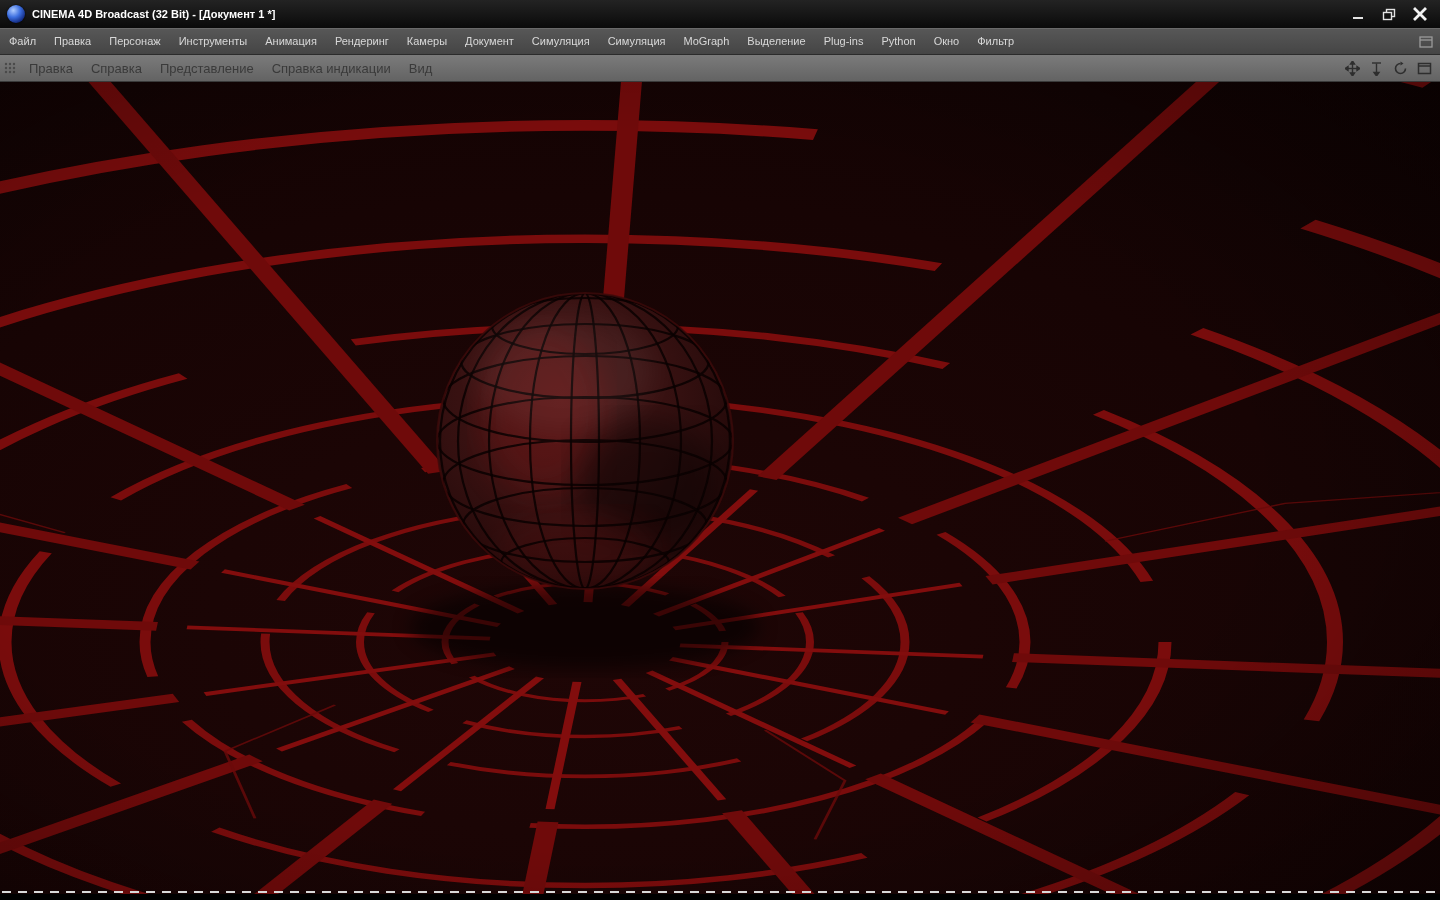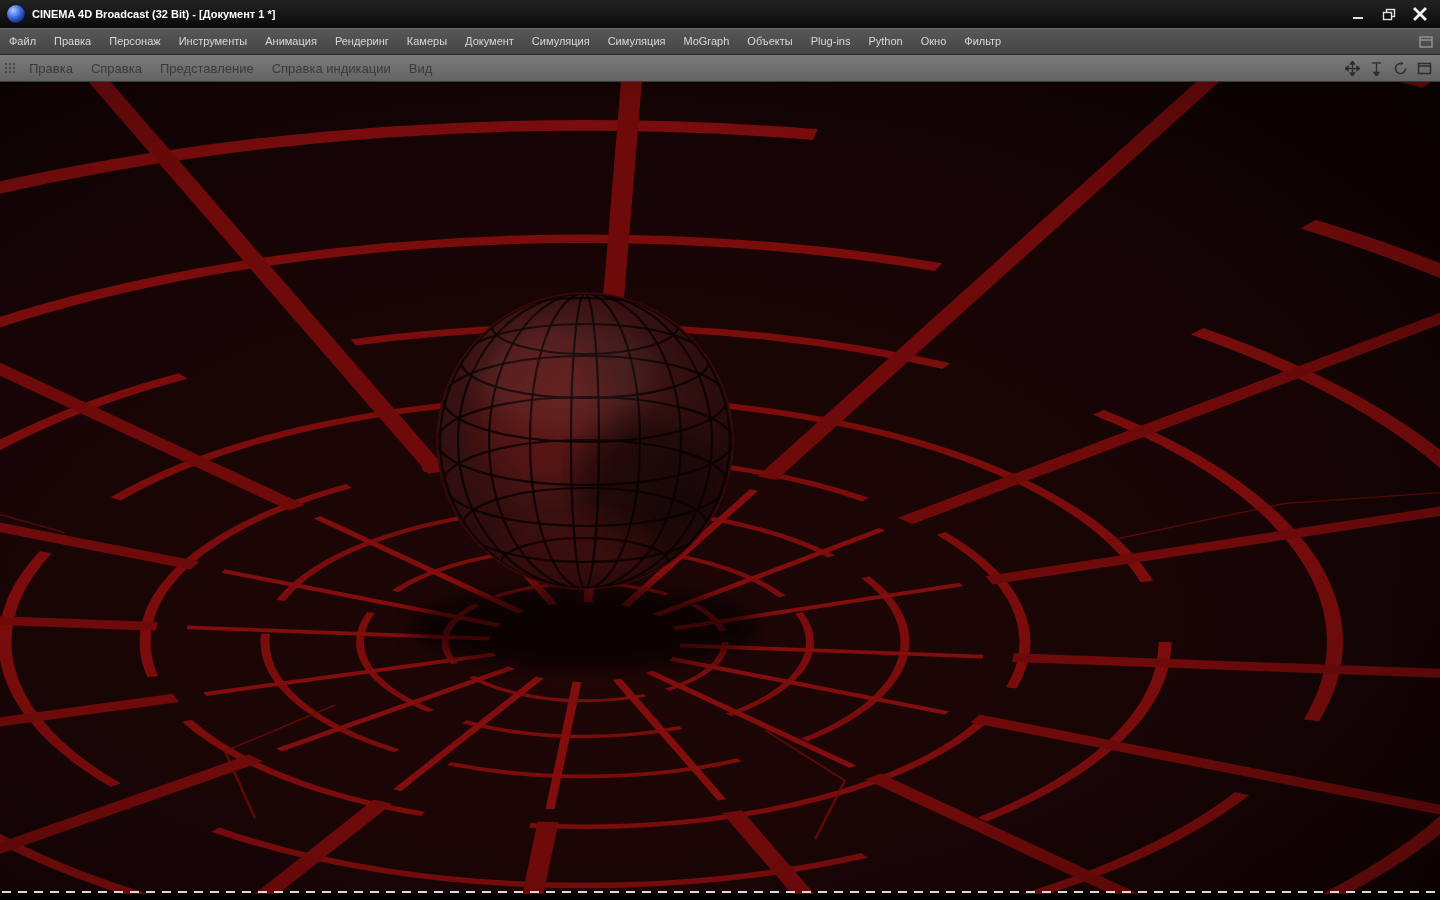--- a/index.html
+++ b/index.html
@@ -68,21 +68,21 @@
     <span class="menu-item">Правка</span>
     <span class="menu-item">Персонаж</span>
     <span class="menu-item">Инструменты</span>
     <span class="menu-item">Анимация</span>
     <span class="menu-item">Рендеринг</span>
     <span class="menu-item">Камеры</span>
     <span class="menu-item">Документ</span>
     <span class="menu-item">Симуляция</span>
     <span class="menu-item">Симуляция</span>
     <span class="menu-item">MoGraph</span>
-    <span class="menu-item">Объекты</span>
+    <span class="menu-item">Выделение</span>
     <span class="menu-item">Plug-ins</span>
     <span class="menu-item">Python</span>
     <span class="menu-item">Окно</span>
     <span class="menu-item">Фильтр</span>
     <span class="menubar-right">
       <svg width="14" height="12">
         <rect x="1" y="1" width="12" height="10" fill="none" stroke="#9a9a9a" stroke-width="1.3"></rect>
         <line x1="1" y1="4" x2="13" y2="4" stroke="#9a9a9a" stroke-width="1.3"></line>
       </svg>
     </span>

